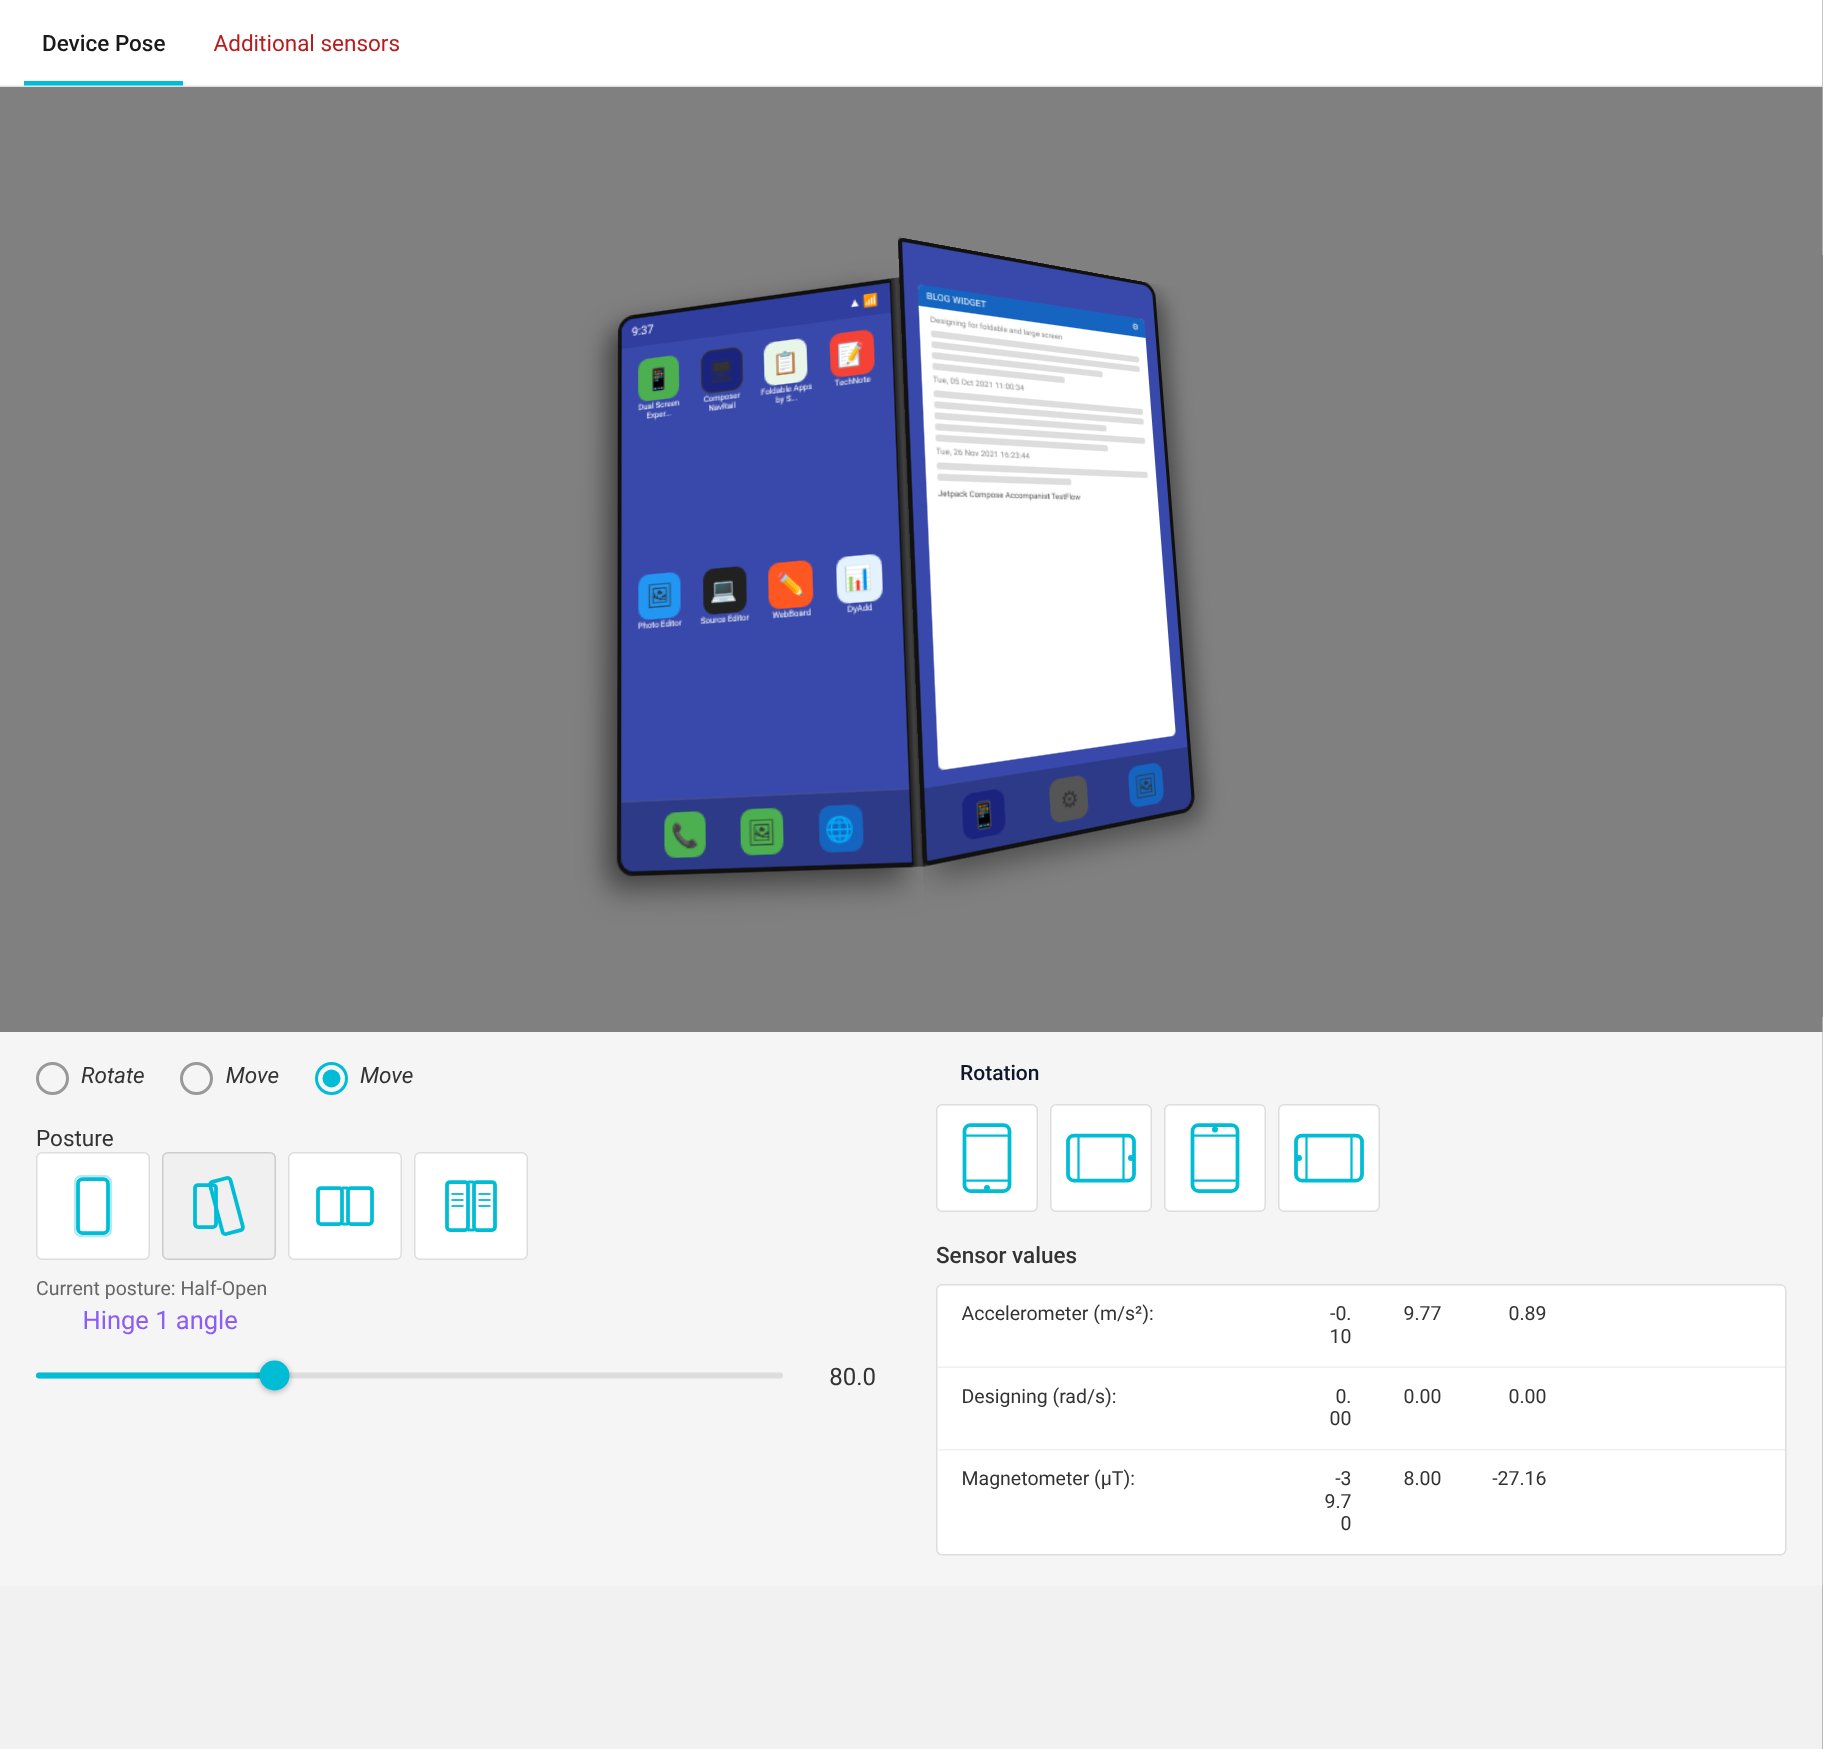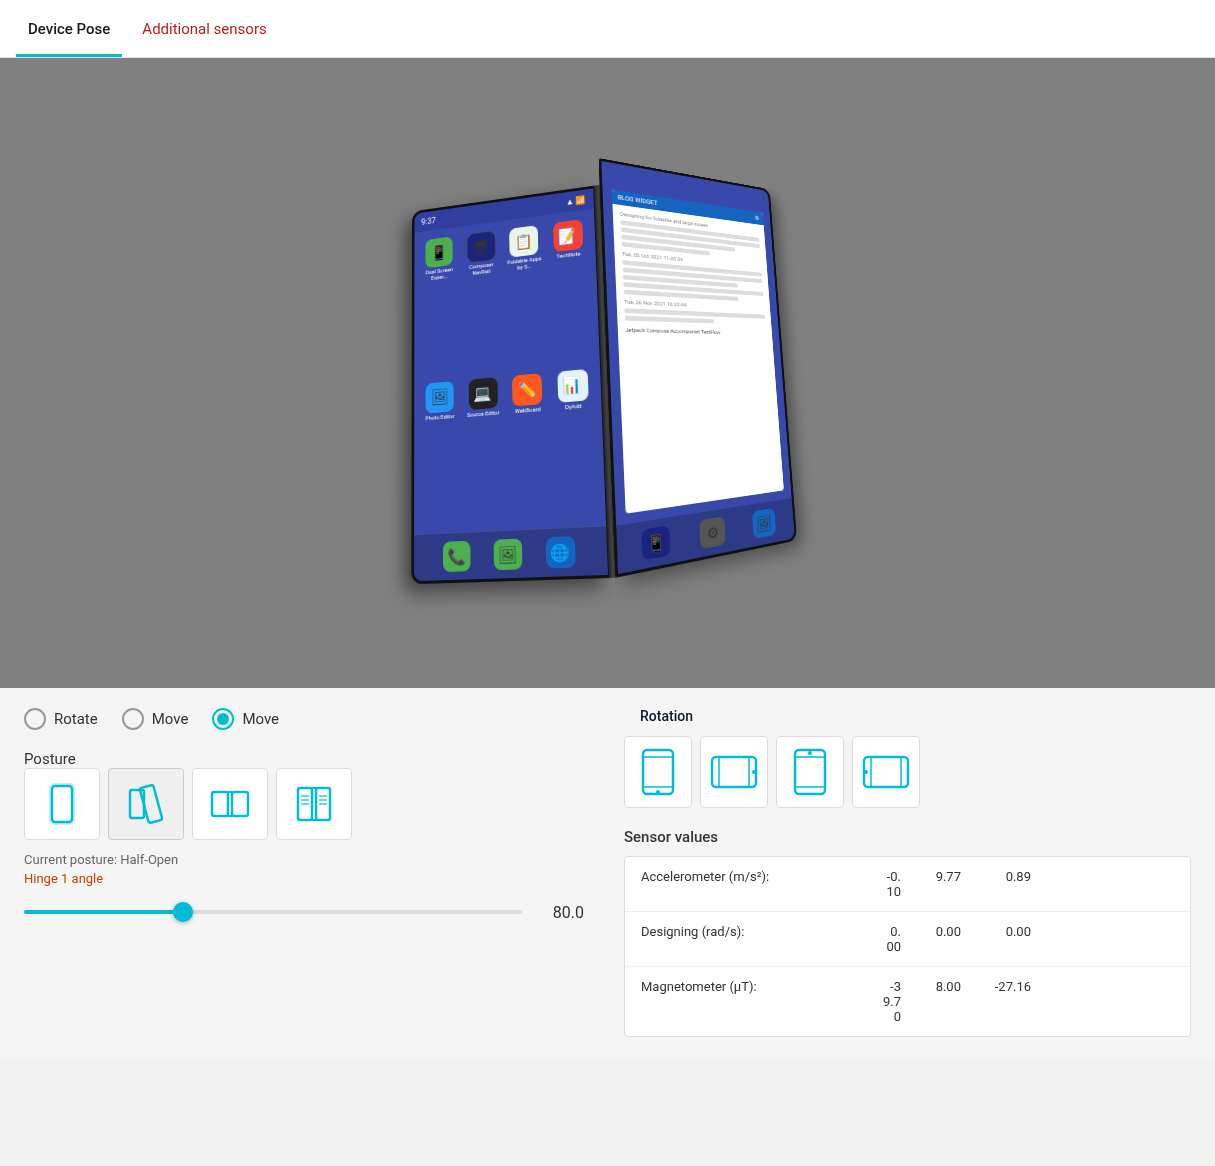--- a/index.html
+++ b/index.html
@@ -219,23 +219,23 @@
 
     
     .radio-group {
       display: flex;
       align-items: center;
       gap: 24px;
       margin-bottom: 20px;
     }
     .radio-item {
       display: flex;
-      align-items: center;
       gap: 8px;
       cursor: pointer;
+      font-style: italic;
     }
     .radio-circle {
       width: 22px;
       height: 22px;
       border-radius: 50%;
       border: 2px solid #999;
       display: flex;
       align-items: center;
       justify-content: center;
     }
@@ -283,23 +283,24 @@
       width: 40px;
       height: 44px;
     }
 
     .current-posture {
       font-size: 13px;
       color: #666;
       margin-bottom: 4px;
     }
     .hinge-label {
-      font-size: 13px;
-      color: #c2410c;
+      font-size: 17px;
+      color: #8b5cf6;
       margin-bottom: 16px;
+      margin-left: 31px;
     }
 
     
     .slider-row {
       display: flex;
       align-items: center;
       gap: 12px;
     }
     .slider-value {
       font-size: 16px;

